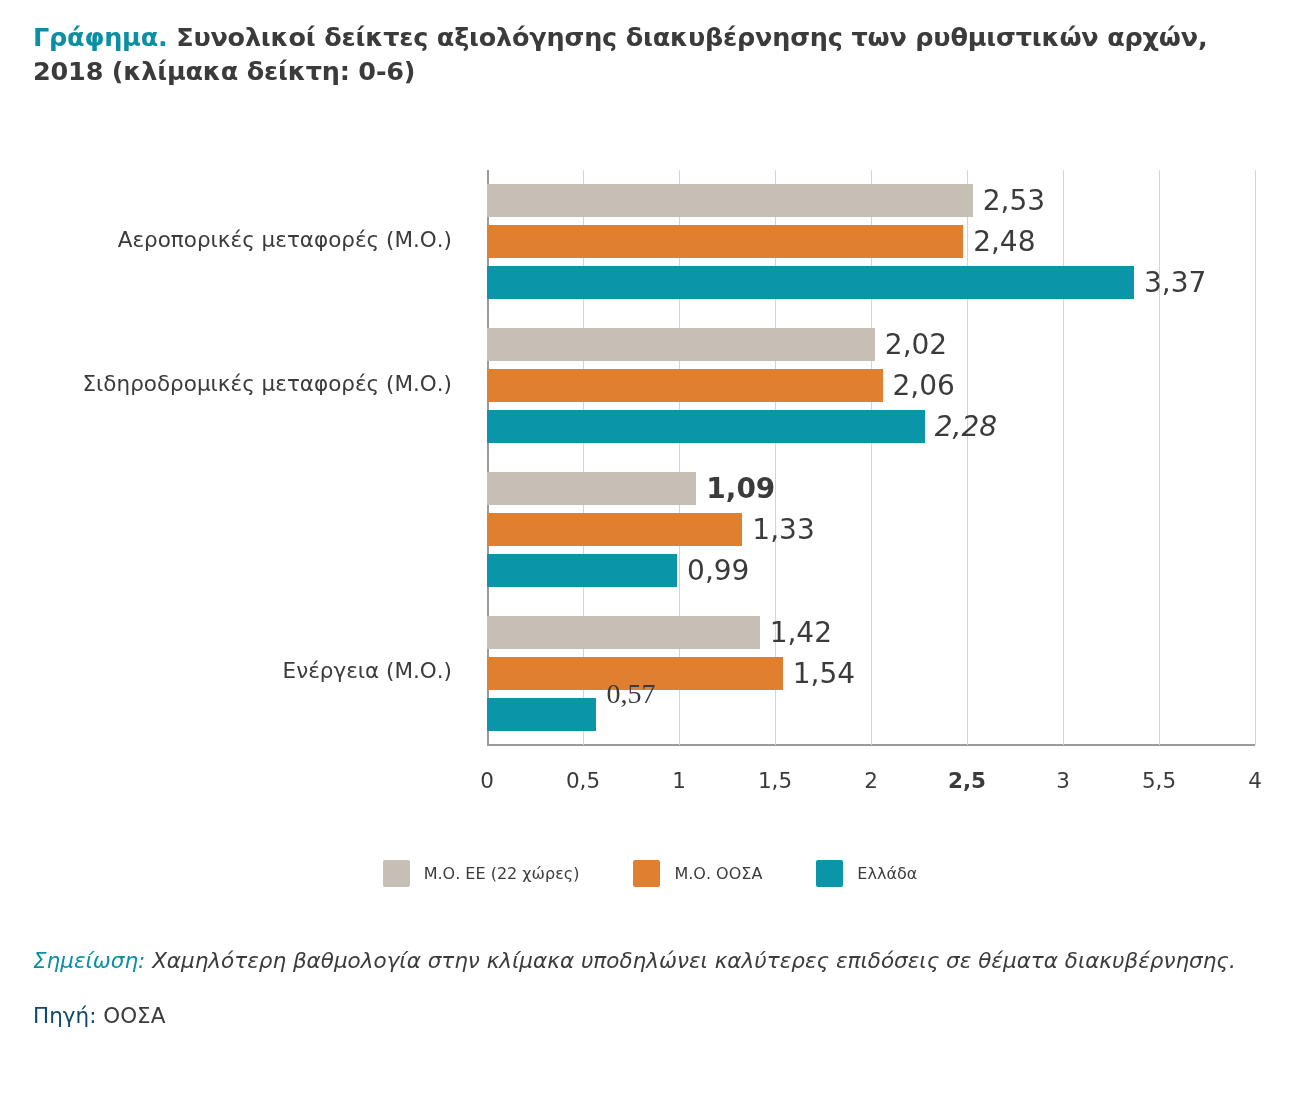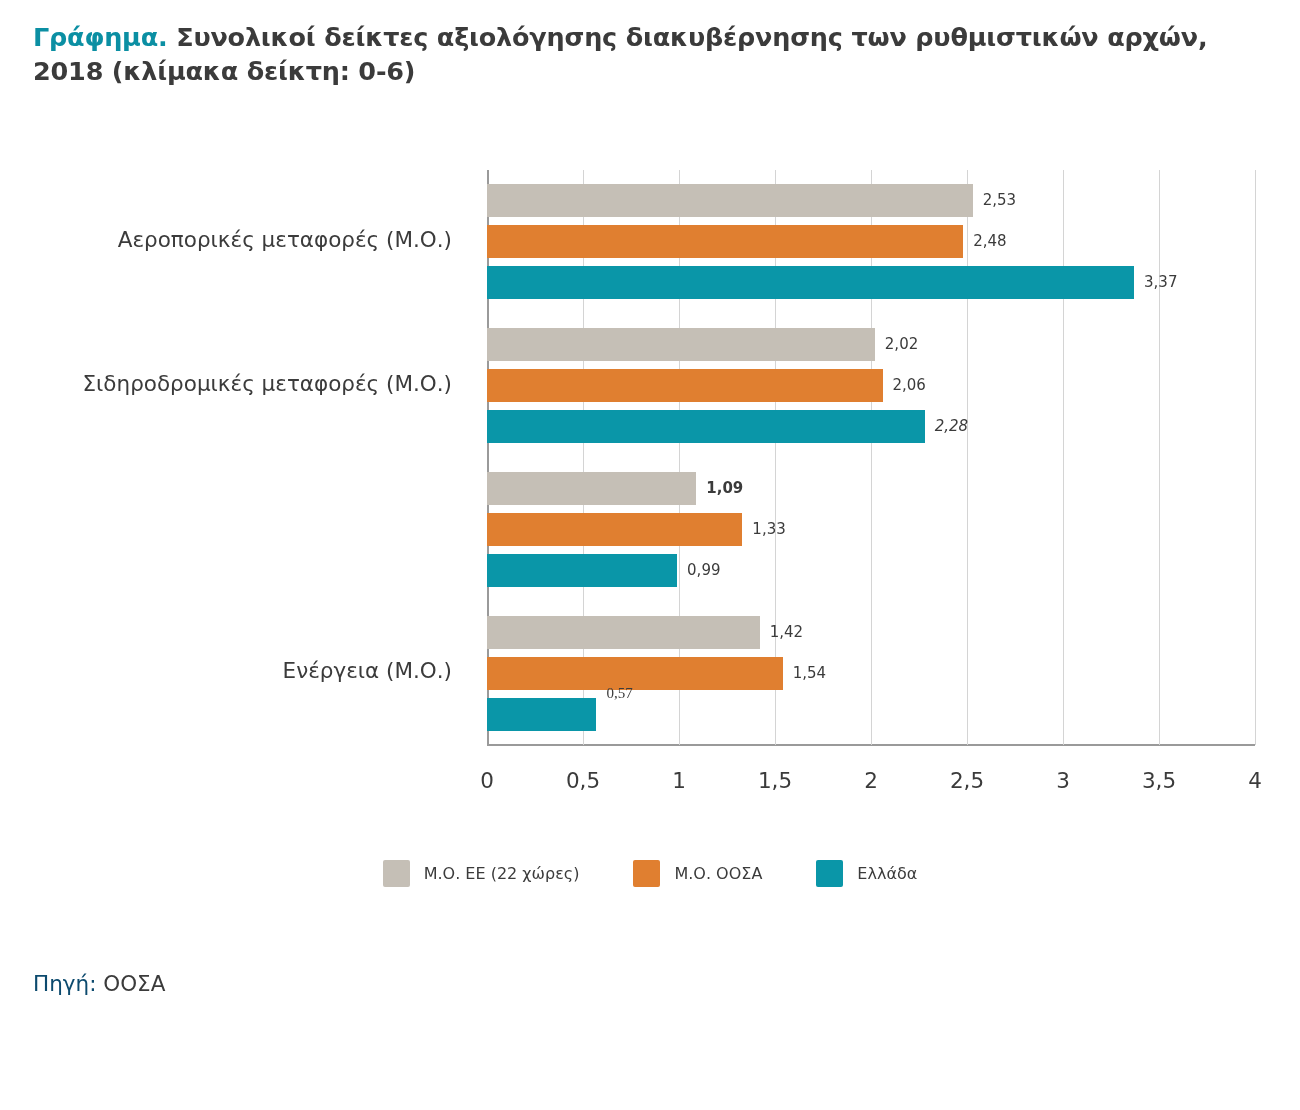--- a/index.html
+++ b/index.html
@@ -86,21 +86,21 @@
     bottom: -1px;
     height: 2px;
     background: #9a9a9a;
   }
   .bar {
     position: absolute;
     height: 33px;
   }
   .bar-value {
     position: absolute;
-    font-size: 15px;
+    font-size: 28px;
     color: #3b3b3b;
     white-space: nowrap;
     line-height: 33px;
     height: 33px;
   }
 
   .xticks {
     position: absolute;
     left: 487px;
     top: 618px;
@@ -218,39 +218,42 @@
       <div class="bar" style="left: 0px; top: 527.625px; width: 109.44px; background: rgb(10, 150, 168);"></div>
       <div class="bar-value" style="left: 119.44px; top: 507px; font-family: Liberation Serif, serif;">0,57</div>
     </div>
 
   <div class="xticks" id="xticks">
       <div class="xtick" style="left: 0px;">0</div>
       <div class="xtick" style="left: 96px;">0,5</div>
       <div class="xtick" style="left: 192px;">1</div>
       <div class="xtick" style="left: 288px;">1,5</div>
       <div class="xtick" style="left: 384px;">2</div>
-      <div class="xtick" style="left: 480px;">2,5</div>
+      <div class="xtick" style="left: 480px; font-weight: bold;">2,5</div>
       <div class="xtick" style="left: 576px;">3</div>
-      <div class="xtick" style="left: 672px;">3,5</div>
+      <div class="xtick" style="left: 672px;">5,5</div>
       <div class="xtick" style="left: 768px;">4</div>
     </div>
 </div>
 
 <div class="legend" id="legend">
     <div class="legend-item">
       <span class="legend-swatch" style="background: rgb(197, 191, 182);"></span>
       <span class="legend-label">Μ.Ο. ΕΕ (22 χώρες)</span>
     </div>
     <div class="legend-item">
       <span class="legend-swatch" style="background: rgb(224, 127, 48);"></span>
       <span class="legend-label">Μ.Ο. ΟΟΣΑ</span>
     </div>
     <div class="legend-item">
       <span class="legend-swatch" style="background: rgb(10, 150, 168);"></span>
       <span class="legend-label">Ελλάδα</span>
     </div>
   </div>
 
 <div class="notes">
+  <div class="note-line">
+    <span class="note-lead">Σημείωση:</span><span> Χαμηλότερη βαθμολογία στην κλίμακα υποδηλώνει καλύτερες επιδόσεις σε θέματα διακυβέρνησης.</span>
+  </div>
   <div class="source-line">
     <span class="source-lead">Πηγή:</span><span> ΟΟΣΑ</span>
   </div>
 </div>
 
 </body></html>

